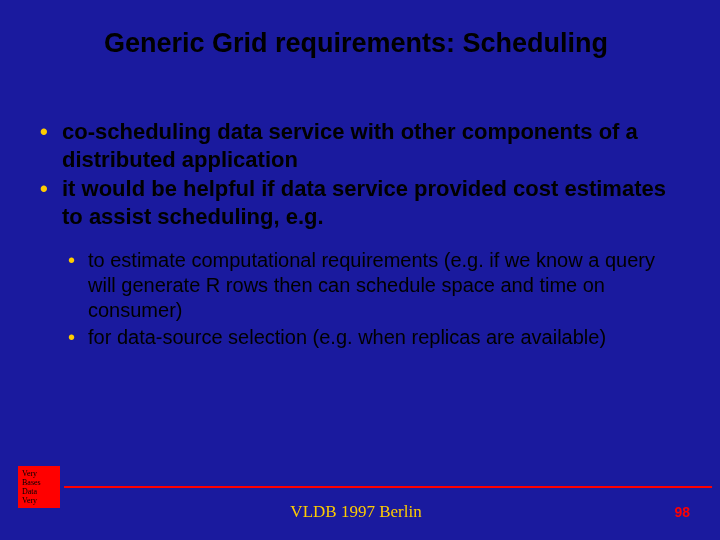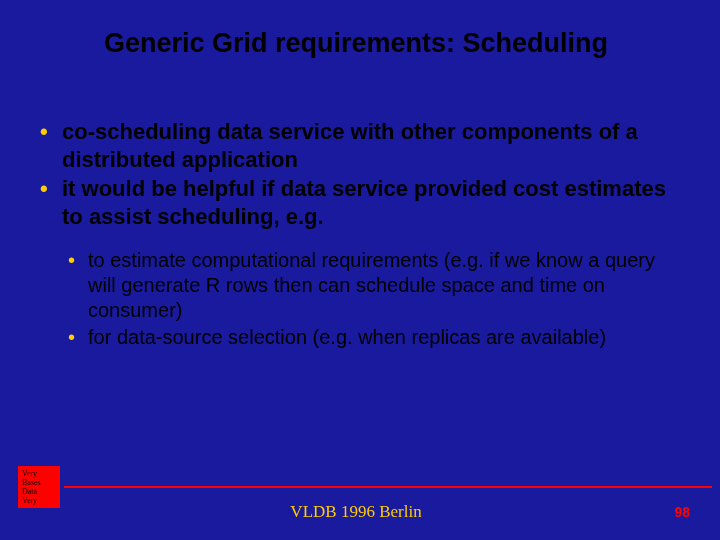--- a/index.html
+++ b/index.html
@@ -141,17 +141,17 @@
 
   <div class="footer-line"></div>
 
   <div class="badge">
     <span>Very</span>
     <span>Bases</span>
     <span>Data</span>
     <span>Very</span>
   </div>
 
-  <div class="footer-text">VLDB 1996 Berlin</div>
+  <div class="footer-text">VLDB 1997 Berlin</div>
 
   <div class="page-num">98</div>
 
 </div>
 
 </body></html>

